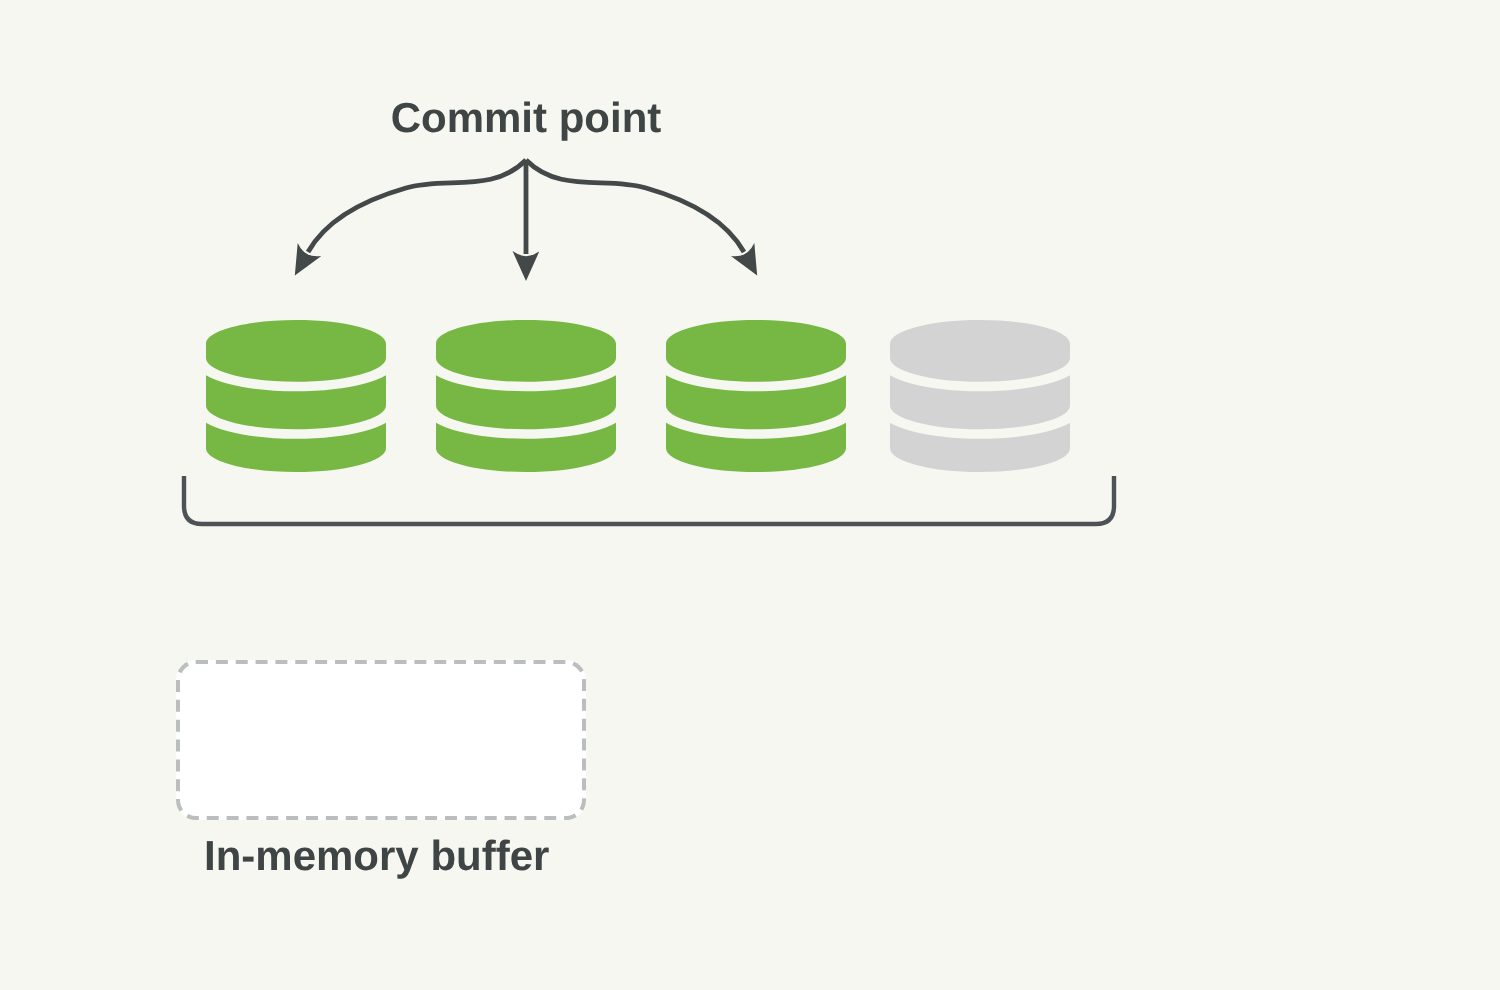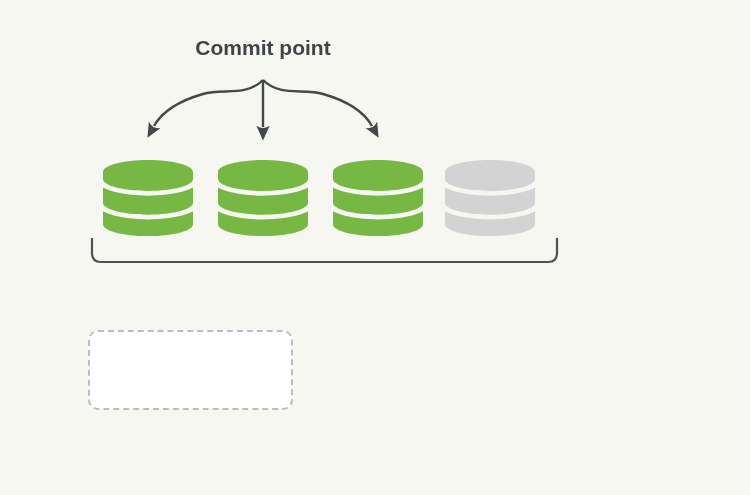--- a/index.html
+++ b/index.html
@@ -19,21 +19,21 @@
     font-weight: 700;
     font-size: 21px;
     color: #3F4444;
     white-space: nowrap;
   }
   .label.centered {
     transform: translateX(-50%);
   }
   #commit-point-label {
     left: 263px;
-    top: 36px;
+    top: 48px;
   }
   #searchable-label {
     left: 325px;
     top: 272px;
   }
   #in-memory-buffer-label {
     left: 102px;
     top: 417px;
   }
   #overlay-svg {
@@ -107,14 +107,15 @@
     </svg>
   </div>
   <div class="cylinder" id="segment-4">
     <svg viewBox="0 0 448 512" preserveAspectRatio="none">
       <path d="M448 80v48c0 44.2-100.3 80-224 80S0 172.2 0 128V80C0 35.8 100.3 0 224 0S448 35.8 448 80zM393.2 214.7c20.8-7.4 39.9-16.9 54.8-28.6V288c0 44.2-100.3 80-224 80S0 332.2 0 288V186.1c14.9 11.8 34 21.2 54.8 28.6C99.7 230.7 159.5 240 224 240s124.3-9.3 169.2-25.3zM0 346.1c14.9 11.8 34 21.2 54.8 28.6C99.7 390.7 159.5 400 224 400s124.3-9.3 169.2-25.3c20.8-7.4 39.9-16.9 54.8-28.6V432c0 44.2-100.3 80-224 80S0 476.2 0 432V346.1z" fill="#D3D3D3"></path>
     </svg>
   </div>
 
 
   <div id="in-memory-buffer-box"></div>
+  <div class="label" id="in-memory-buffer-label">In-memory buffer</div>
 
 </div>
 
 </body></html>

